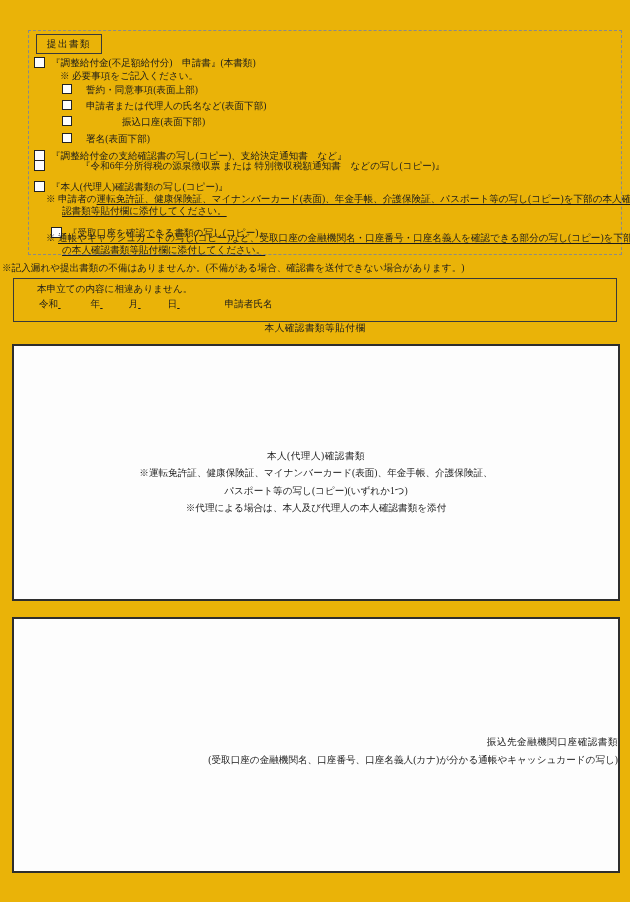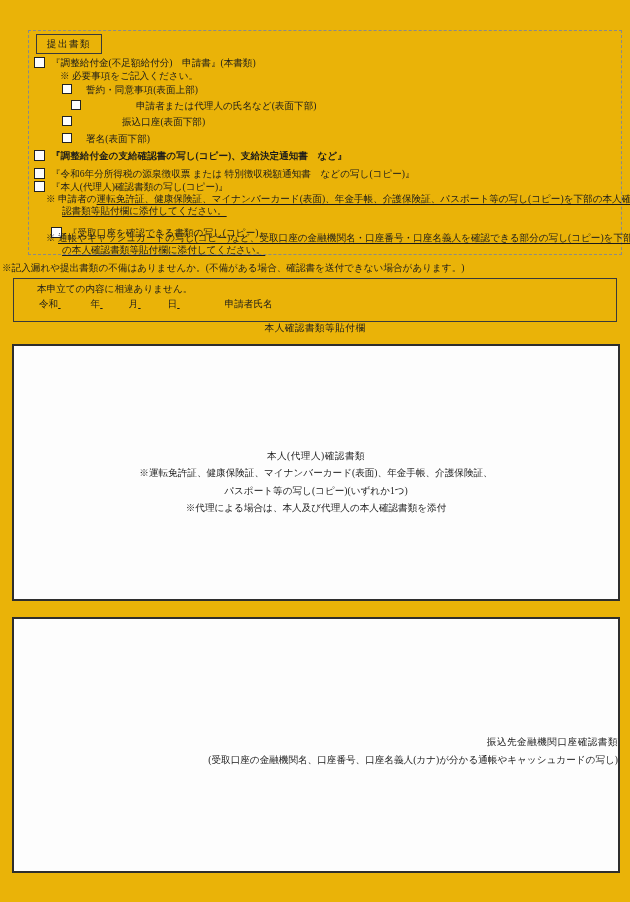--- a/index.html
+++ b/index.html
@@ -100,39 +100,39 @@
       <span>『調整給付金(不足額給付分)　申請書』(本書類)</span>
     </div>
     <div class="row" style="left:31px; top:39px;">
       <span>※ 必要事項をご記入ください。</span>
     </div>
 
     <div class="row" style="left:33px; top:53px;">
       <span class="cb small"></span>
       <span>誓約・同意事項(表面上部)</span>
     </div>
-    <div class="row" style="left:42px; top:69px;gap:41px;">
+    <div class="row" style="left:33px; top:69px;">
       <span class="cb small"></span>
       <span>申請者または代理人の氏名など(表面下部)</span>
     </div>
     <div class="row" style="left:33px; top:85px;gap:36px;">
       <span class="cb small"></span>
       <span>振込口座(表面下部)</span>
     </div>
     <div class="row" style="left:33px; top:102px;">
       <span class="cb small"></span>
       <span>署名(表面下部)</span>
     </div>
 
-    <div class="row" style="left:5px; top:119px;font-weight:bold;">
+    <div class="row" style="left:5px; top:119px;">
       <span class="cb"></span>
       <span>『調整給付金の支給確認書の写し(コピー)、支給決定通知書　など』</span>
     </div>
 
-    <div class="row" style="left:5px; top:137px;">
+    <div class="row" style="left:5px; top:129px;gap:30px;">
       <span class="cb"></span>
       <span>『令和6年分所得税の源泉徴収票 または 特別徴収税額通知書　などの写し(コピー)』</span>
     </div>
 
     <div class="row" style="left:5px; top:150px;">
       <span class="cb"></span>
       <span>『本人(代理人)確認書類の写し(コピー)』</span>
     </div>
     <div class="note-wrap" style="left:17px; top:162px;">
       <span>※ 申請者の</span><u>運転免許証、健康保険証、マイナンバーカード(表面)、年金手帳、介護保険証、パスポート等の写し(コピー)を下部の本人確認書類等貼付欄に添付してください。</u>

